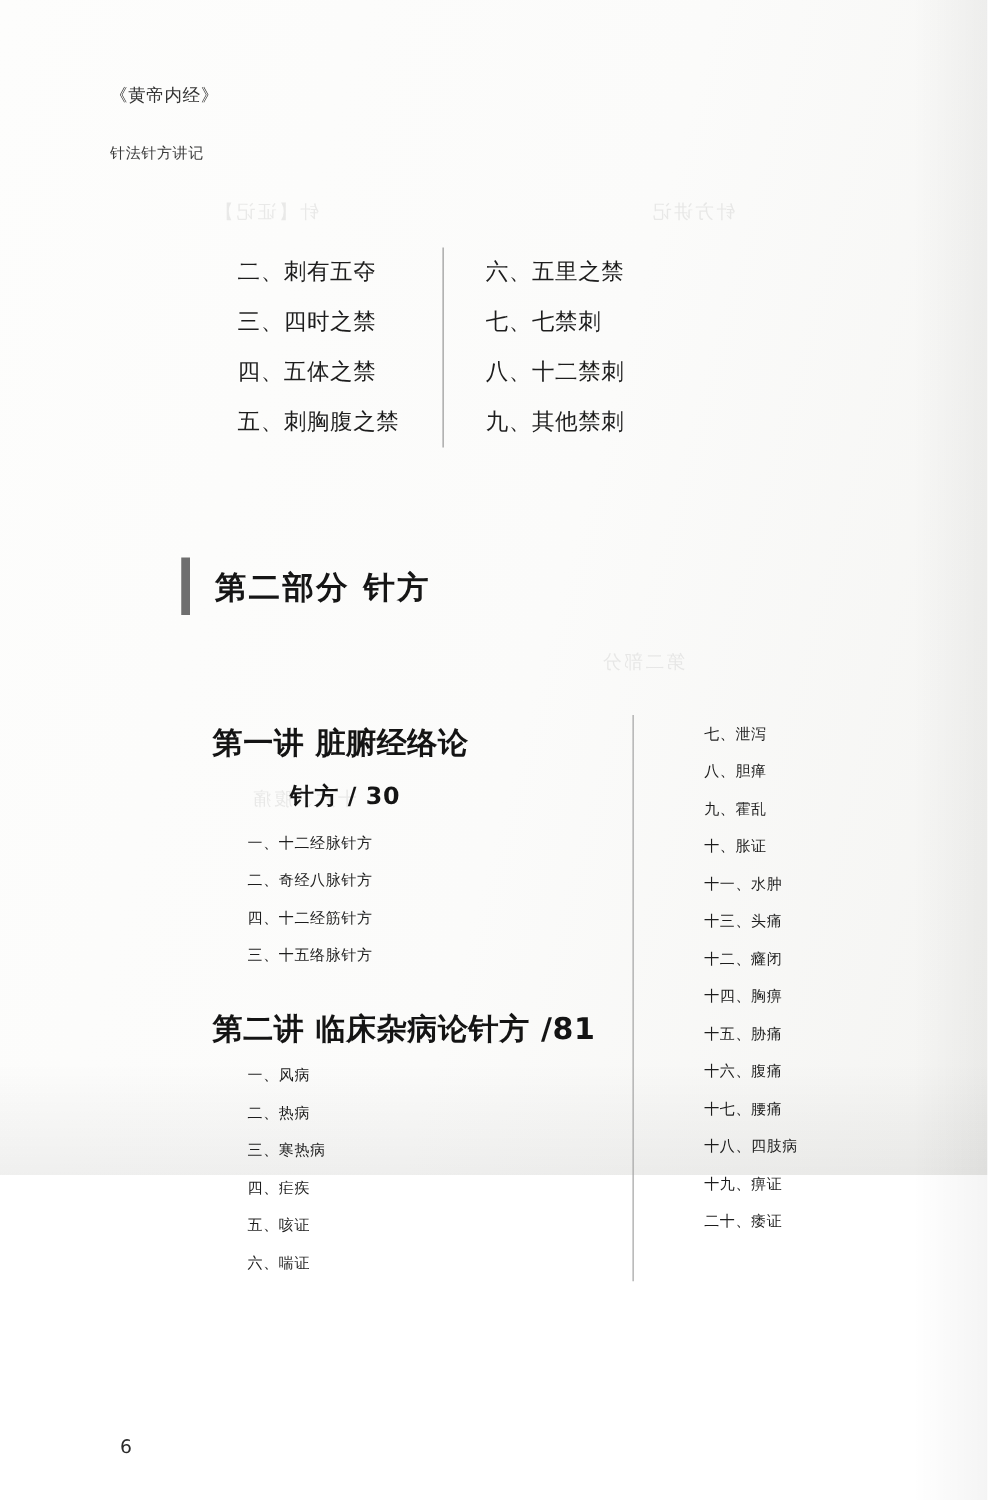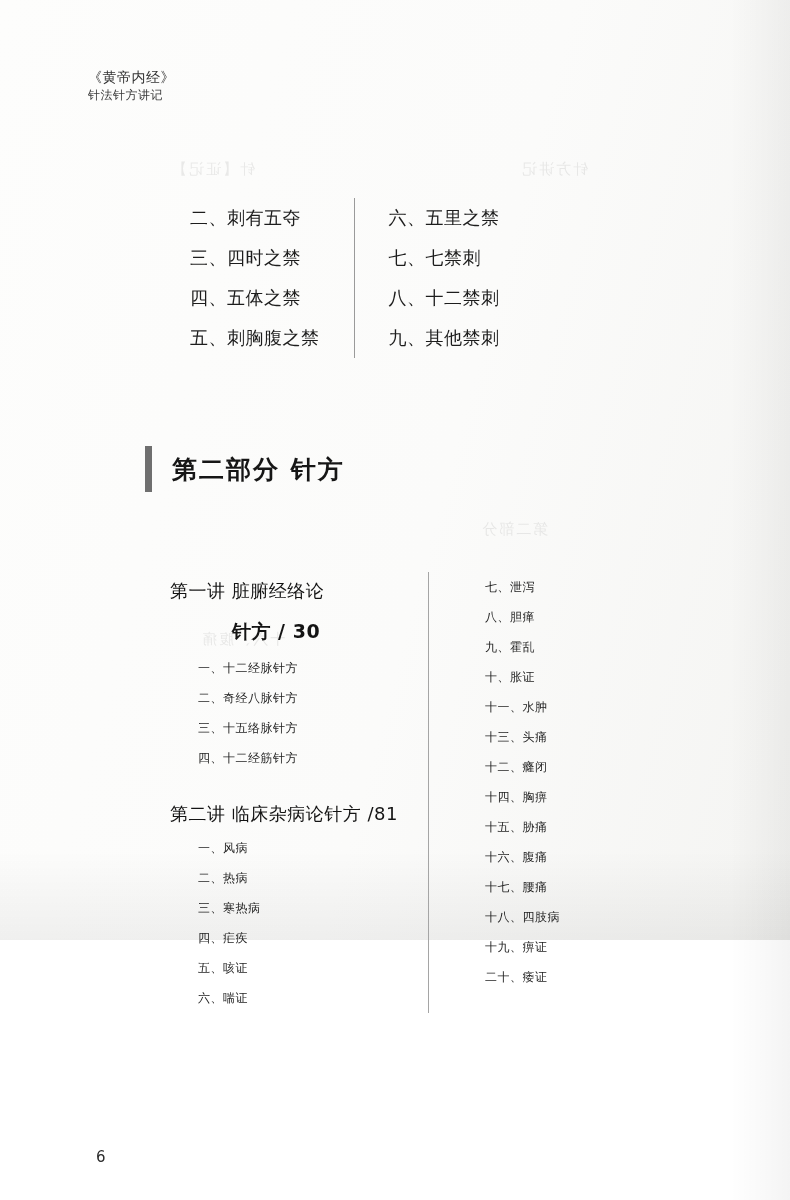--- a/index.html
+++ b/index.html
@@ -49,20 +49,21 @@
   }
   .header-line1 {
     font-size: 14px;
     color: #333;
     letter-spacing: 0.5px;
   }
   .header-line2 {
     font-size: 12px;
     color: #3a3a3a;
     letter-spacing: 0.5px;
+    margin-top: 27px;
   }
 
   
   .ghost {
     position: absolute;
     color: rgba(120,120,120,0.14);
     font-size: 15px;
     letter-spacing: 2px;
     transform: scaleX(-1);
     user-select: none;
@@ -128,22 +129,22 @@
   
   #block-bottom {
     left: 170px;
     top: 572px;
   }
   #block-bottom .divider {
     margin: 0 30px;
     background: #a5a5a5;
   }
   .lecture {
-    font-size: 18px;
-    font-weight: normal;
+    font-size: 24px;
+    font-weight: bold;
     color: #141414;
     line-height: 1;
     padding: 10px 0 10px 0;
     letter-spacing: 0.5px;
     white-space: nowrap;
   }
   .subhead {
     font-size: 19px;
     font-weight: bold;
     color: #141414;
@@ -211,22 +212,22 @@
     <div class="part-bar"></div>
     <div class="part-title">第二部分  针方</div>
   </div>
 
   <div class="toc-block" id="block-bottom">
     <div class="col col-left">
       <div class="lecture">第一讲  脏腑经络论</div>
       <div class="subhead">针方 / 30</div>
       <div class="item">一、十二经脉针方</div>
       <div class="item">二、奇经八脉针方</div>
+      <div class="item">四、十二经筋针方</div>
       <div class="item">三、十五络脉针方</div>
-      <div class="item">四、十二经筋针方</div>
       <div class="gap"></div>
       <div class="lecture">第二讲  临床杂病论针方 /81</div>
       <div class="item">一、风病</div>
       <div class="item">二、热病</div>
       <div class="item">三、寒热病</div>
       <div class="item">四、疟疾</div>
       <div class="item">五、咳证</div>
       <div class="item">六、喘证</div>
     </div>
     <div class="divider"></div>

